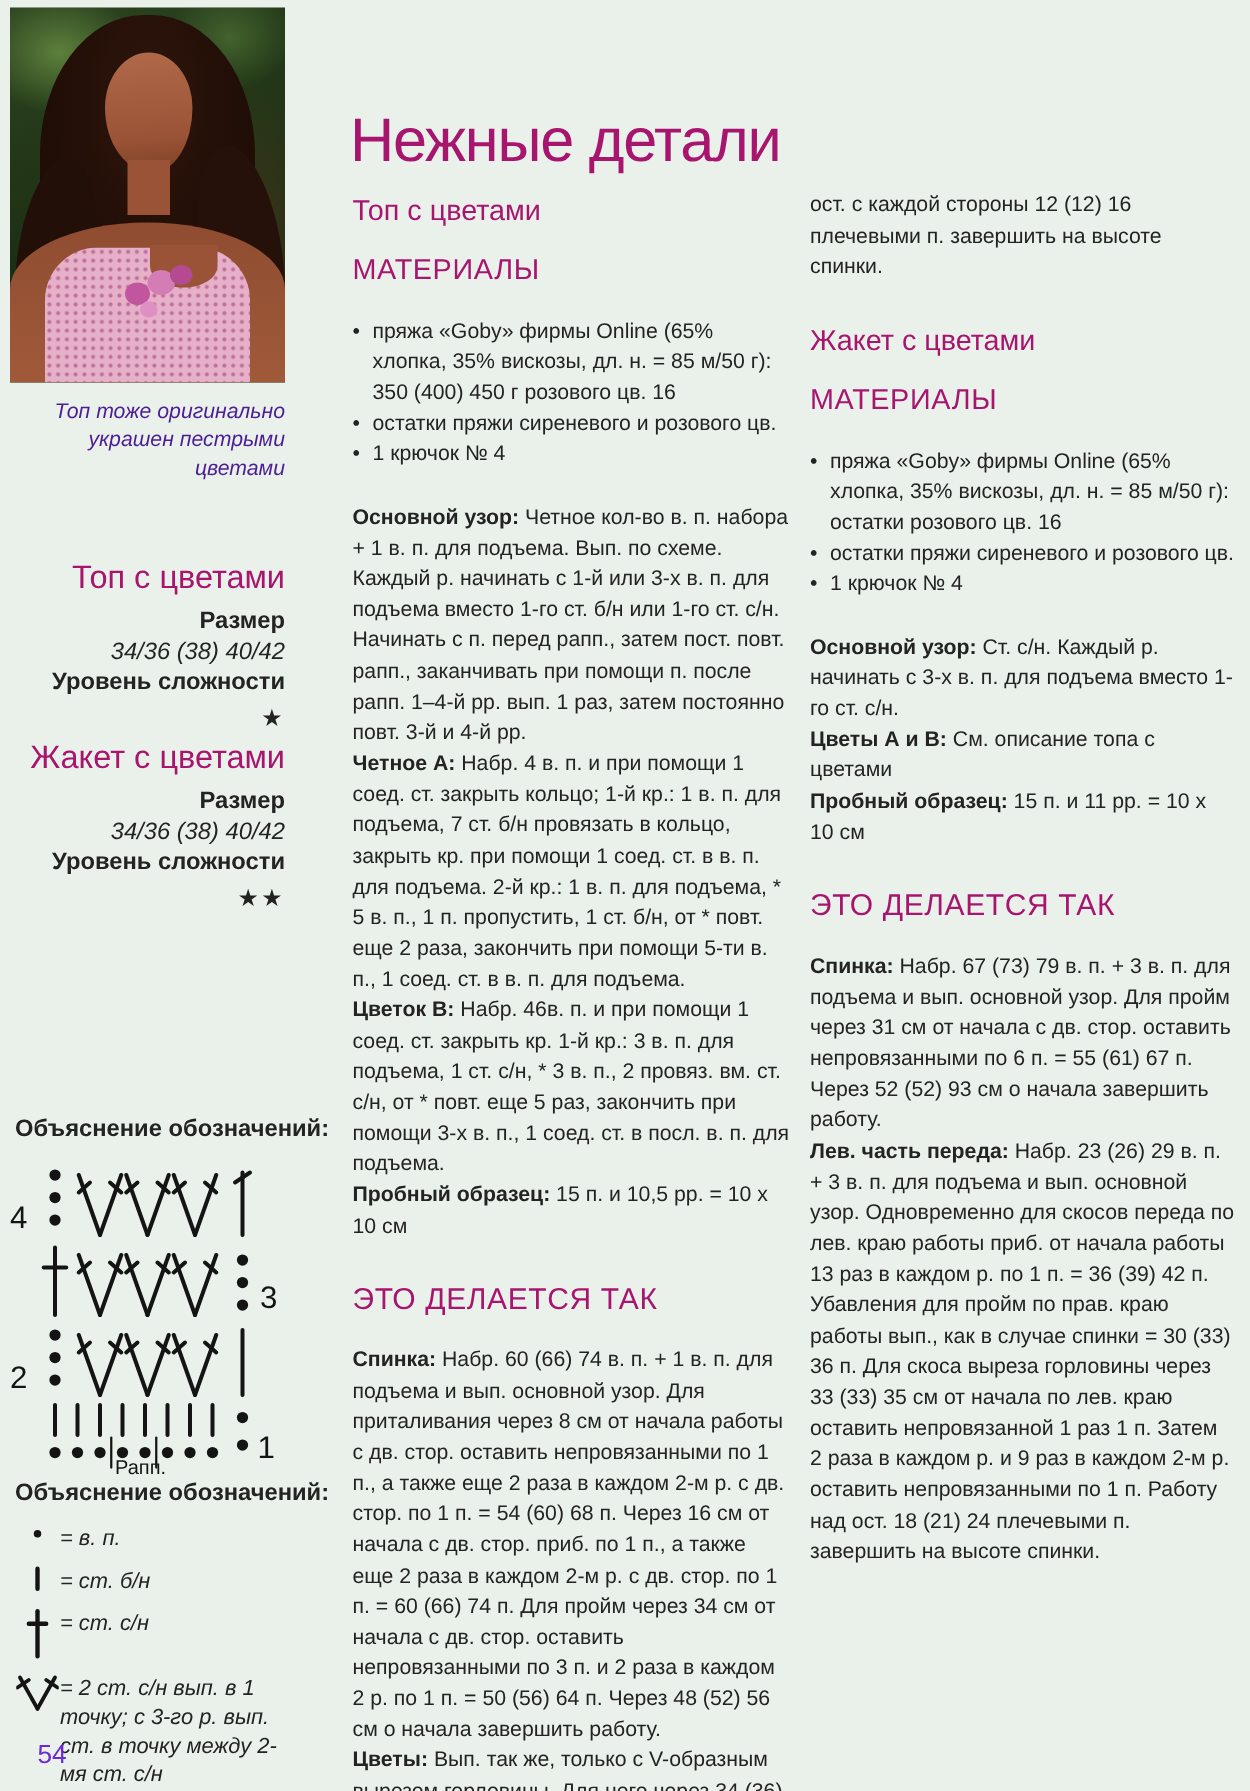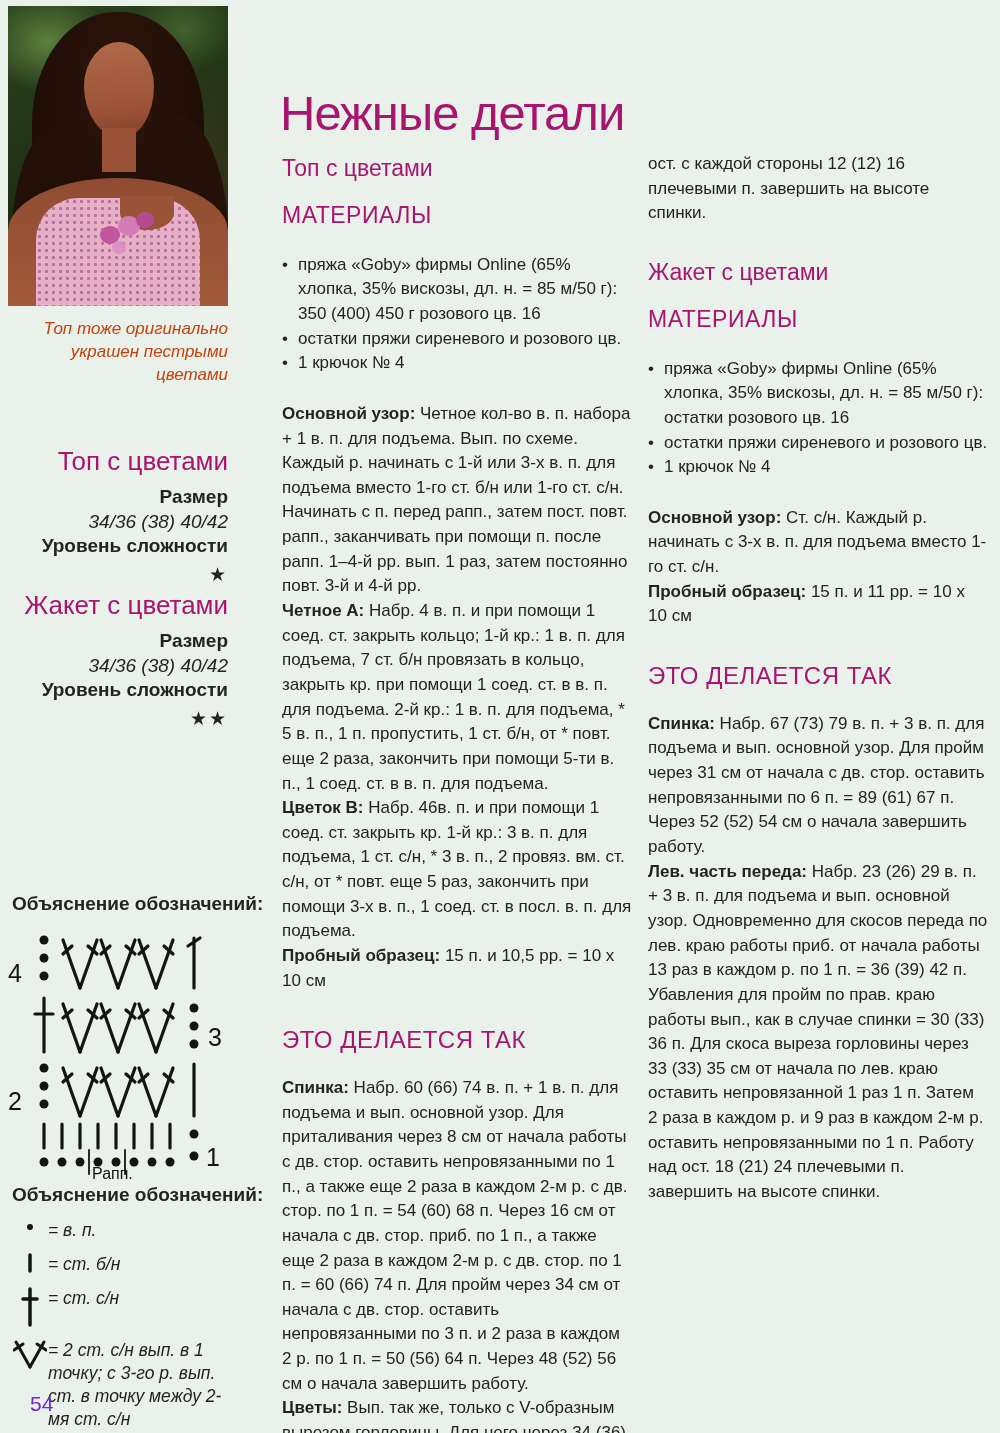--- a/index.html
+++ b/index.html
@@ -53,21 +53,21 @@
     background:#9a5336;border-radius:0 0 50% 50%;
   }
   .flower{position:absolute;border-radius:50%;}
   .f1{left:92px;bottom:62px;width:20px;height:18px;background:#c1559e;}
   .f2{left:110px;bottom:70px;width:22px;height:20px;background:#d47cb6;}
   .f3{left:128px;bottom:78px;width:18px;height:16px;background:#b44a92;}
   .f4{left:104px;bottom:52px;width:14px;height:13px;background:#de90c4;}
 
   .photo-caption{
     position:absolute;left:6px;top:318px;width:222px;
-    text-align:right;font-style:italic;font-size:17px;line-height:1.35;color:#c2410c;
+    text-align:right;font-style:italic;font-size:17px;line-height:1.35;color:#4c1d95;
   }
 
   
   .pattern-card{position:absolute;left:6px;width:222px;text-align:right;}
   .pc1{top:446px;}
   .pc2{top:590px;}
   .pattern-title{font-size:26px;color:var(--accent);margin:0 0 8px 0;font-weight:400;}
   .pattern-label{font-weight:bold;font-size:19px;line-height:1.3;}
   .pattern-size{font-size:19px;line-height:1.3;font-style:italic;}
   .pattern-stars{font-size:19px;margin-top:4px;letter-spacing:2px;}
@@ -308,23 +308,24 @@
     </div>
     <div class="col-sub" style="margin-top:30px;">Жакет с цветами</div>
     <div class="col-mat">МАТЕРИАЛЫ</div>
     <ul class="mats">
       <li>пряжа «Goby» фирмы Online (65% хлопка, 35% вискозы, дл. н. = 85 м/50 г): остатки розового цв. 16</li>
       <li>остатки пряжи сиреневого и розового цв.</li>
       <li>1 крючок № 4</li>
     </ul>
     <div class="block">
       <p class="para"><b>Основной узор:</b><span> Ст. с/н. Каждый р. начинать с 3-х в. п. для подъема вместо 1-го ст. с/н.</span></p>
+      <p class="para"><b>Цветы А и В:</b><span> См. описание топа с цветами</span></p>
       <p class="para"><b>Пробный образец:</b><span> 15 п. и 11 рр. = 10 х 10 см</span></p>
     </div>
     <div class="how-heading">ЭТО ДЕЛАЕТСЯ ТАК</div>
     <div class="block">
-      <p class="para"><b>Спинка:</b><span> Набр. 67 (73) 79 в. п. + 3 в. п. для подъема и вып. основной узор. Для пройм через 31 см от начала с дв. стор. оставить непровязанными по 6 п. = 89 (61) 67 п. Через 52 (52) 54 см о начала завершить работу.</span></p>
+      <p class="para"><b>Спинка:</b><span> Набр. 67 (73) 79 в. п. + 3 в. п. для подъема и вып. основной узор. Для пройм через 31 см от начала с дв. стор. оставить непровязанными по 6 п. = 55 (61) 67 п. Через 52 (52) 93 см о начала завершить работу.</span></p>
       <p class="para"><b>Лев. часть переда:</b><span> Набр. 23 (26) 29 в. п. + 3 в. п. для подъема и вып. основной узор. Одновременно для скосов переда по лев. краю работы приб. от начала работы 13 раз в каждом р. по 1 п. = 36 (39) 42 п. Убавления для пройм по прав. краю работы вып., как в случае спинки = 30 (33) 36 п. Для скоса выреза горловины через 33 (33) 35 см от начала по лев. краю оставить непровязанной 1 раз 1 п. Затем 2 раза в каждом р. и 9 раз в каждом 2-м р. оставить непровязанными по 1 п. Работу над ост. 18 (21) 24 плечевыми п. завершить на высоте спинки.</span></p>
 
     </div>
   </div>
 
 </div>
 
 </body></html>

